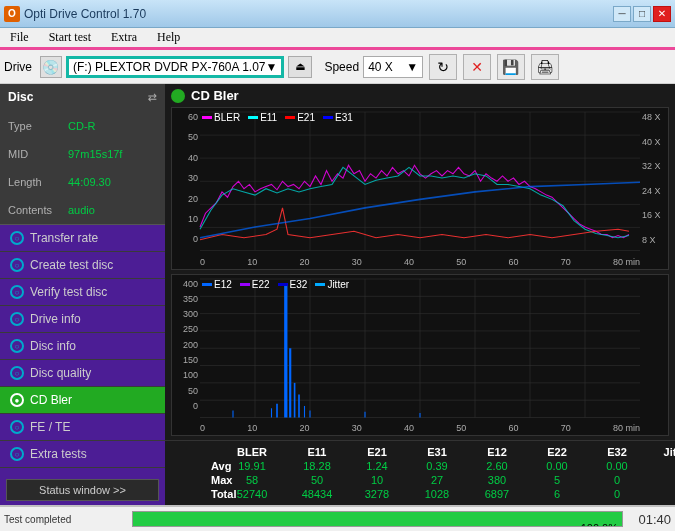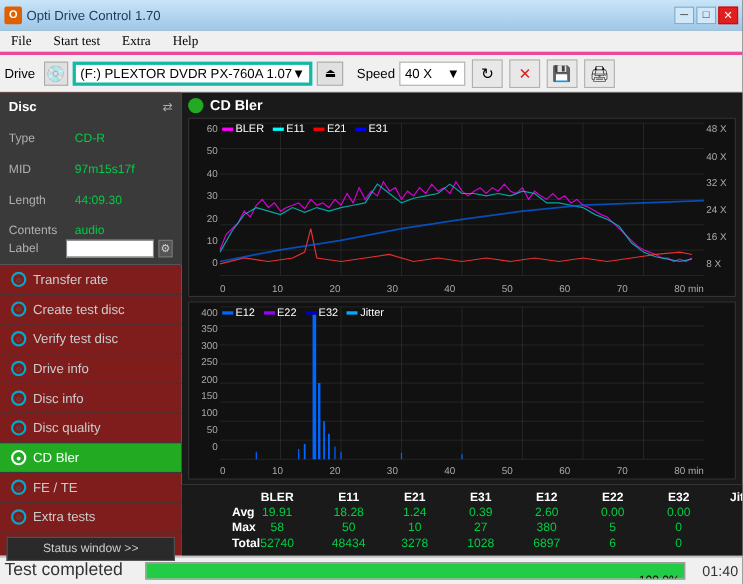--- a/index.html
+++ b/index.html
@@ -82,21 +82,21 @@
 
     
     .main-layout {
       display: flex;
       height: calc(531px - 28px - 22px - 34px - 26px);
     }
 
     
     .left-panel {
       width: 165px;
-      background: #7f1d1d;
+      background: #4c1d95;
       display: flex;
       flex-direction: column;
       flex-shrink: 0;
     }
 
     
     .disc-section {
       background: #3a3a3a;
       padding: 6px 8px;
       border-bottom: 1px solid #555;
@@ -263,21 +263,21 @@
     
     .statusbar {
       height: 26px;
       background: #f0f0f0;
       border-top: 2px solid #c0c0c0;
       display: flex;
       align-items: center;
       padding: 0 4px;
       gap: 8px;
     }
-    .status-text { font-size: 16px; color: #333; width: 120px; }
+    .status-text { font-size: 10px; color: #333; width: 120px; }
     .progress-container {
       flex: 1;
       height: 16px;
       background: #c0c0c0;
       border: 1px solid #999;
       position: relative;
       overflow: hidden;
     }
     .progress-bar {
       height: 100%;
@@ -358,25 +358,20 @@
         <span class="disc-val">97m15s17f</span>
       </div>
       <div class="disc-row">
         <span class="disc-key">Length</span>
         <span class="disc-val">44:09.30</span>
       </div>
       <div class="disc-row">
         <span class="disc-key">Contents</span>
         <span class="disc-val">audio</span>
       </div>
-      <div class="label-row">
-        <span class="disc-key">Label</span>
-        <input class="label-input" type="text" value="" style="">
-        <div class="label-icon-btn">⚙</div>
-      </div>
     </div>
 
     <div class="nav-item">
       <div class="nav-icon">○</div>
       <span>Transfer rate</span>
     </div>
     <div class="nav-item">
       <div class="nav-icon">○</div>
       <span>Create test disc</span>
     </div>

